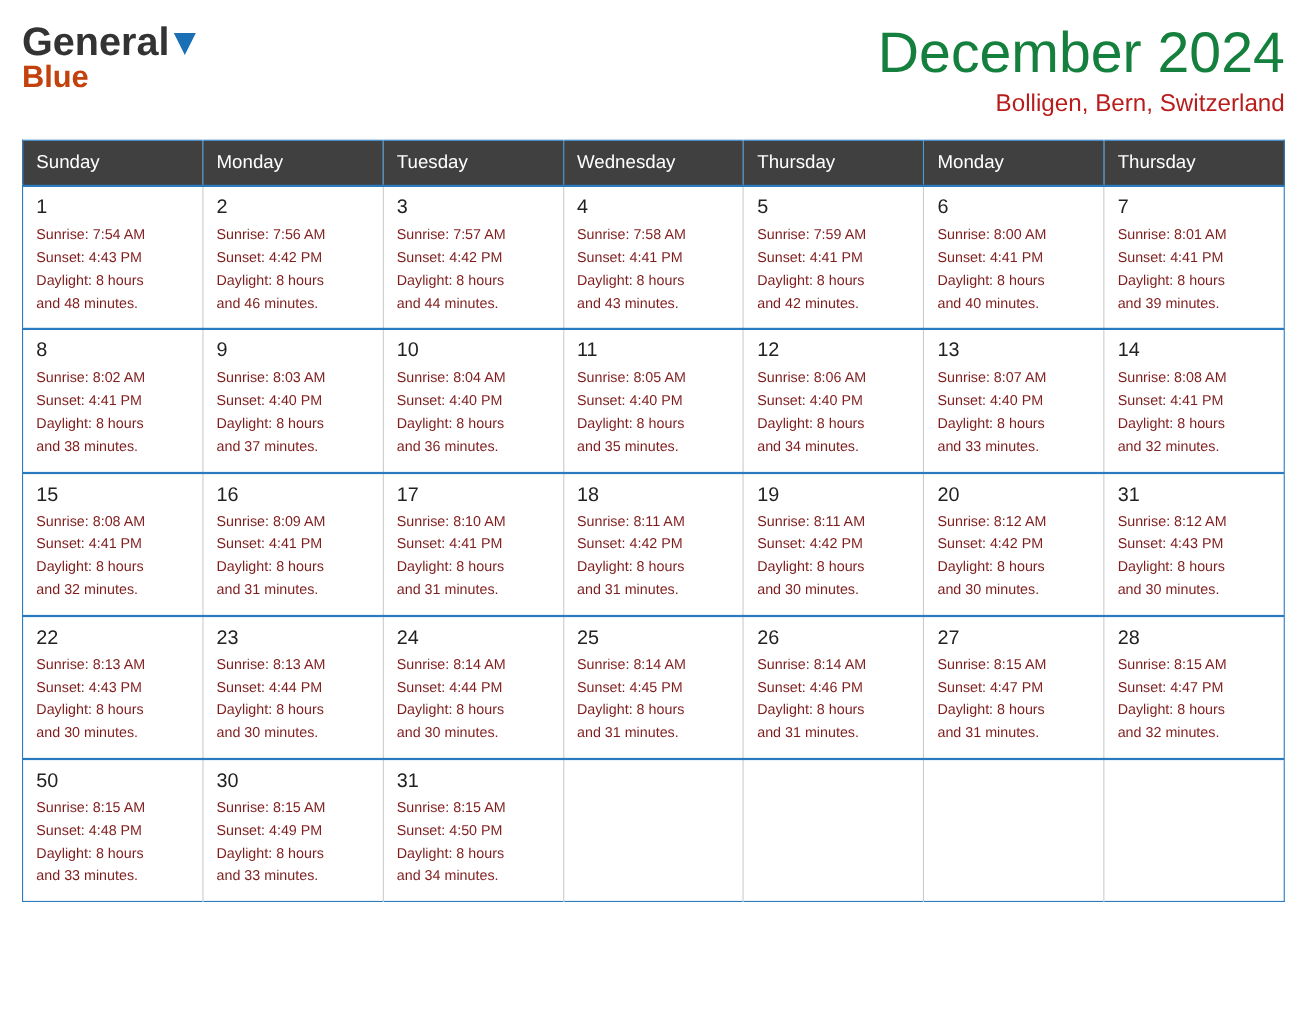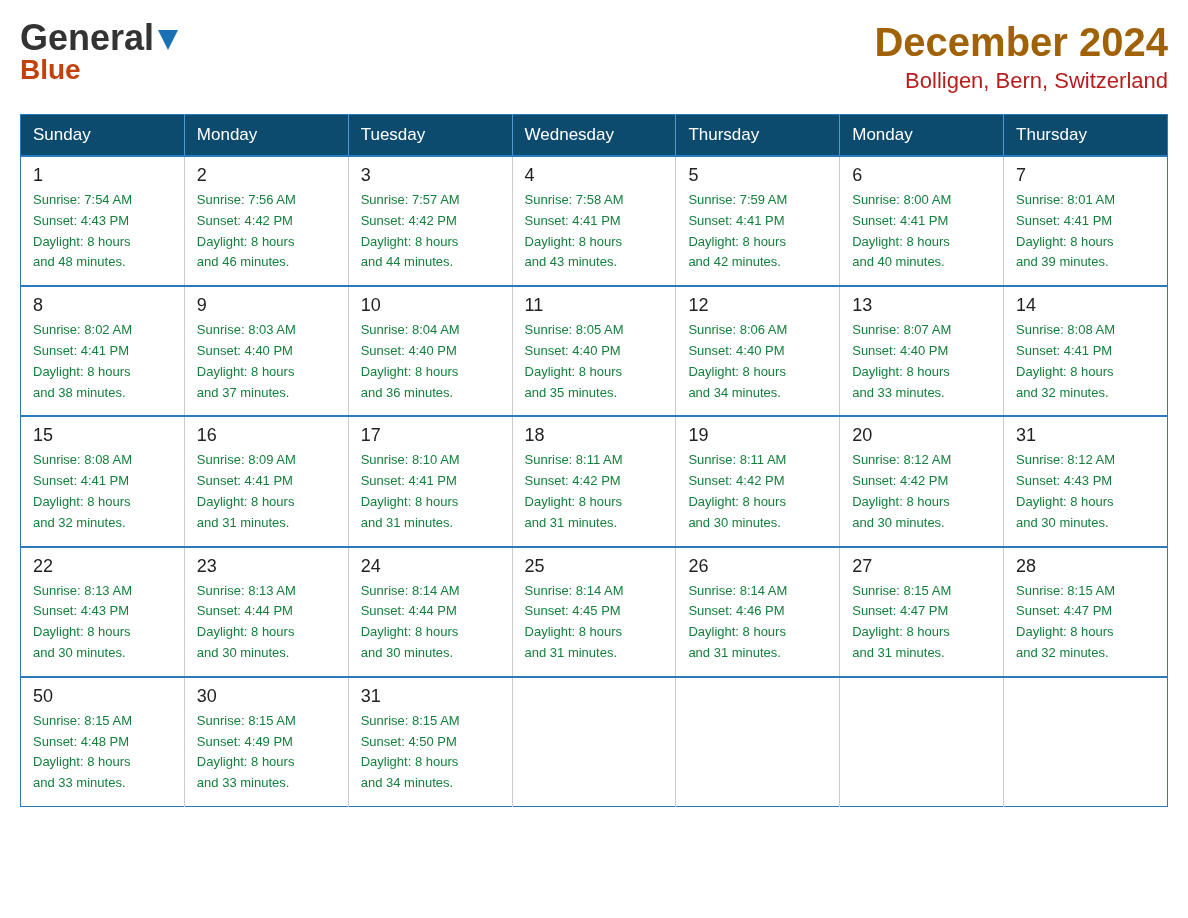--- a/index.html
+++ b/index.html
@@ -34,37 +34,37 @@
       line-height: 1;
     }
     .logo-icon {
       display: inline-flex;
       align-items: center;
     }
     .title-block {
       text-align: right;
     }
     .month-title {
-      font-size: 40px;
-      font-weight: bold;
-      color: #a16207;
+      font-size: 52px;
+      font-weight: normal;
+      color: #15803d;
       line-height: 1.1;
     }
     .location {
       font-size: 22px;
       color: #b91c1c;
       margin-top: 4px;
     }
     .calendar {
       width: 100%;
       border-collapse: collapse;
       border: 1px solid #2a7abf;
     }
     .calendar thead tr {
-      background-color: #0c4a6e;
+      background-color: #404040;
       border-radius: 10px;
     }
     .calendar thead th {
       color: #fff;
       font-size: 17px;
       font-weight: normal;
       padding: 10px 12px;
       text-align: left;
       border-right: 1px solid #4a9ad4;
     }
@@ -88,21 +88,21 @@
     }
     .day-number {
       font-size: 18px;
       font-weight: normal;
       color: #222;
       margin-bottom: 4px;
       display: block;
     }
     .day-info {
       font-size: 13px;
-      color: #15803d;
+      color: #7f1d1d;
       line-height: 1.6;
     }
     .empty-cell {
       background: #fff;
     }
   </style>
 </head>
 <body>
 
 <div class="header">

